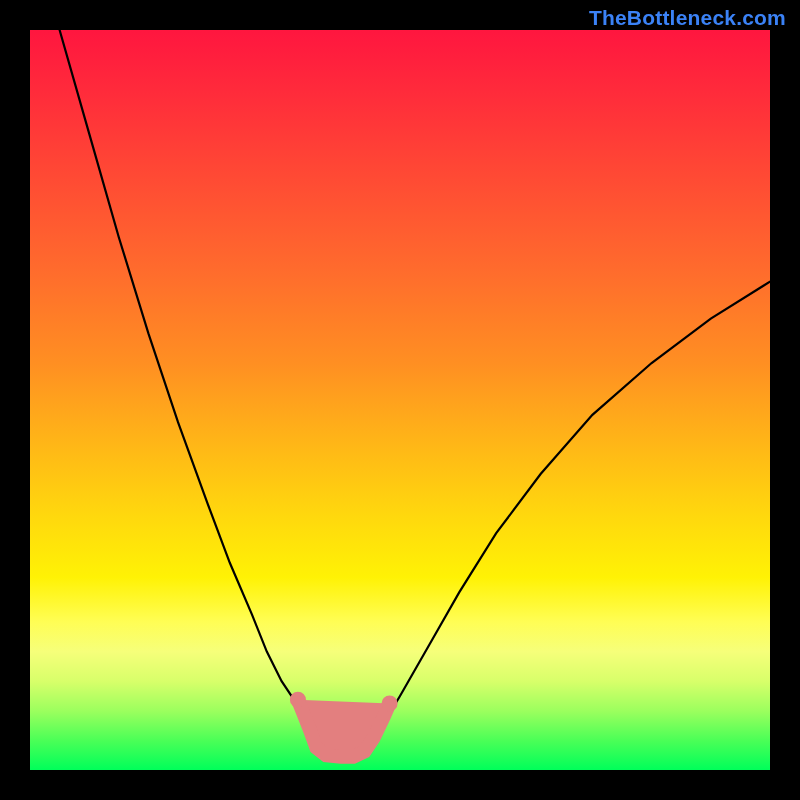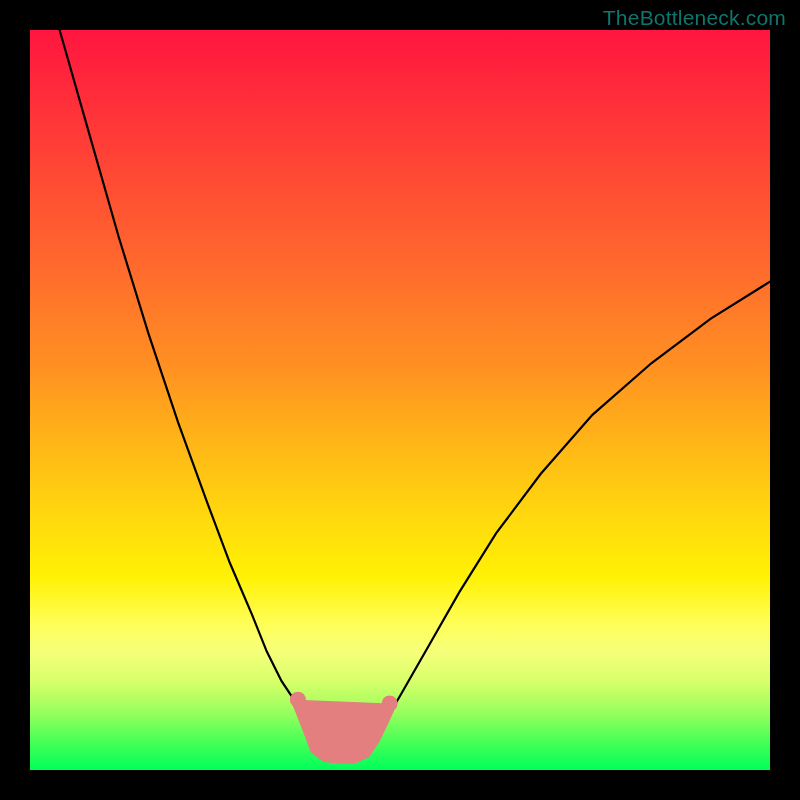--- a/index.html
+++ b/index.html
@@ -39,23 +39,23 @@
       #d8ff6a 88%,
       #9cff5e 92%,
       #4bff57 96%,
       #00ff5a 100%
     );
   }
   .watermark {
     position: absolute;
     top: 6px;
     right: 14px;
-    color: #0f766e;
+    color: #3b82f6;
     font-size: 21px;
-    font-weight: 400;
+    font-weight: 700;
     letter-spacing: 0.2px;
     user-select: none;
     margin-left: 26px;
   }
   svg.curves {
     position: absolute;
     left: 0;
     top: 0;
     width: 740px;
     height: 740px;

